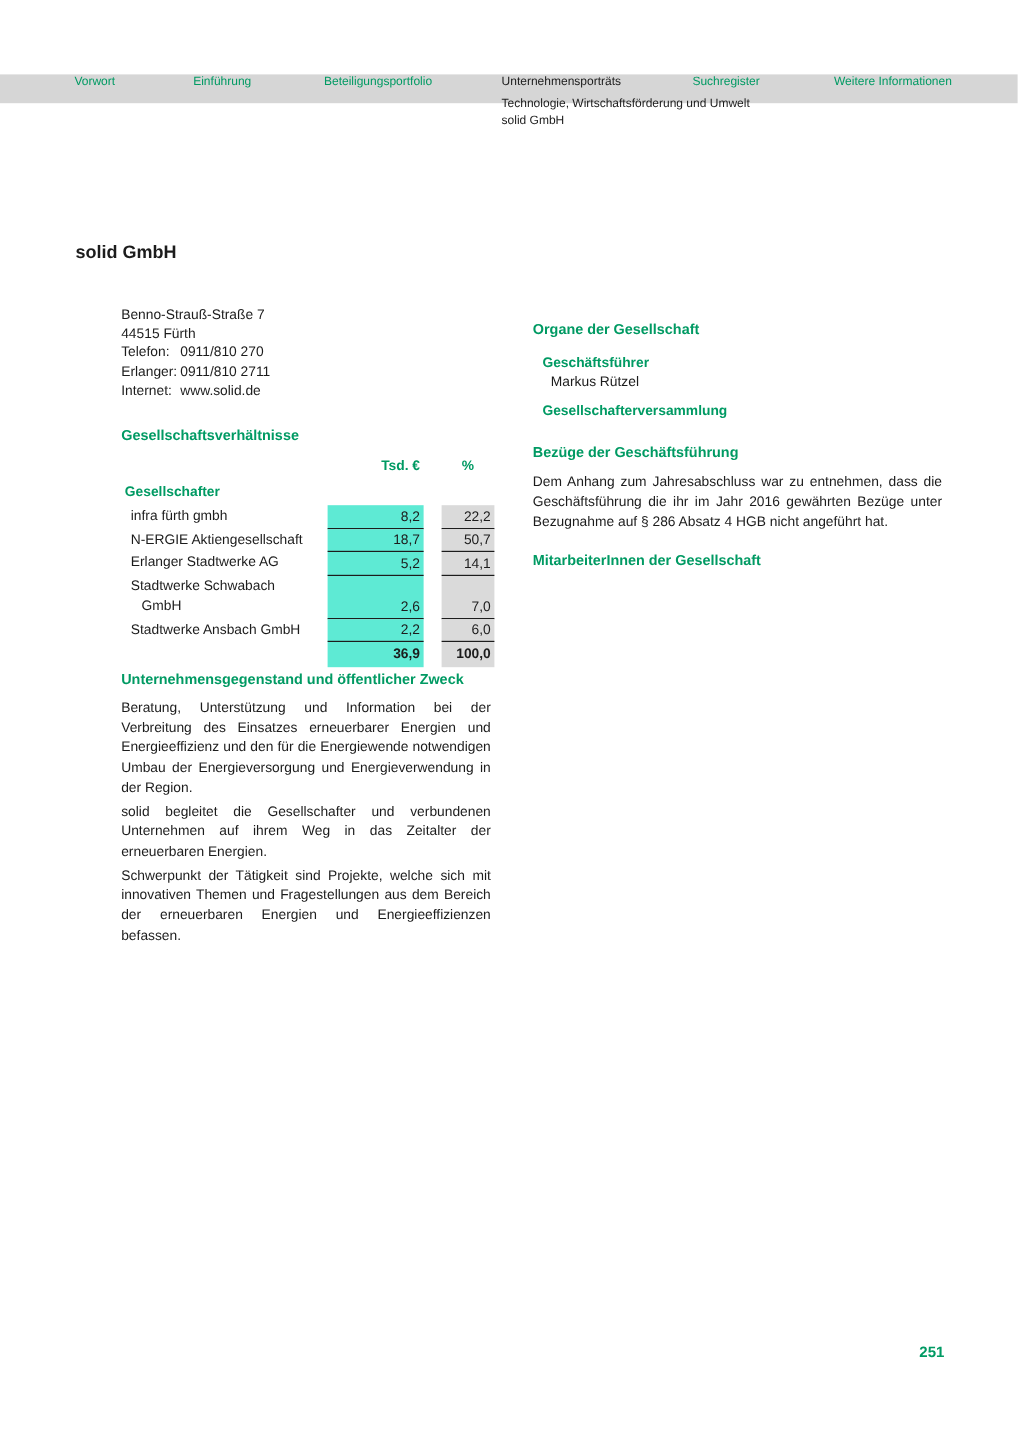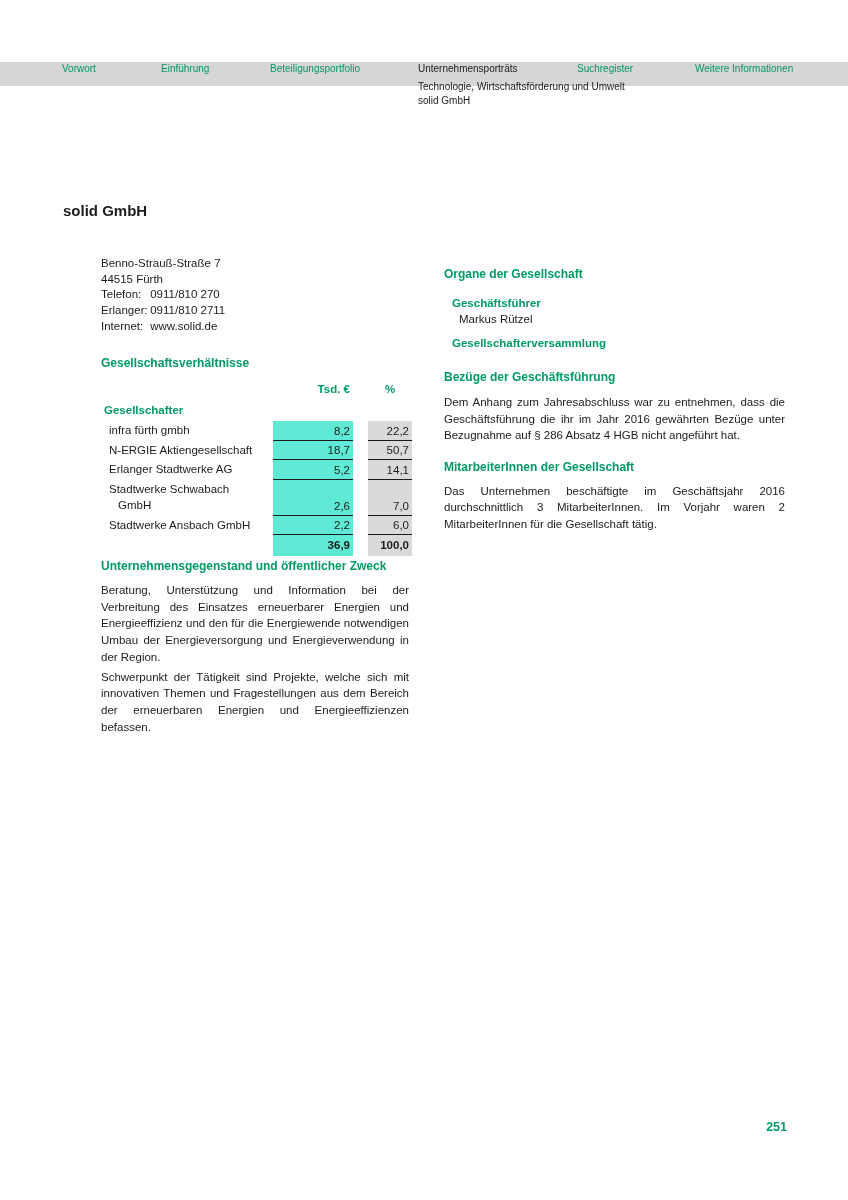--- a/index.html
+++ b/index.html
@@ -168,29 +168,29 @@
 
   <div></div>
   <div class="valcell c1 total">36,9</div>
   <div></div>
   <div class="valcell c2 total">100,0</div>
 </div>
 
 <div class="g-head abs-purpose-head">Unternehmensgegenstand und öffentlicher Zweck</div>
 <div class="purpose-paragraphs">
   <p class="body-text" lang="de">Beratung, Unterstützung und Information bei der Verbreitung des Einsatzes erneuerbarer Energien und Energieeffizienz und den für die Energiewende notwendigen Umbau der Energieversorgung und Energieverwendung in der Region.</p>
+  <p class="body-text" lang="de">solid begleitet die Gesellschafter und verbundenen Unternehmen auf ihrem Weg in das Zeitalter der erneuerbaren Energien.</p>
   <p class="body-text" lang="de">Schwerpunkt der Tätigkeit sind Projekte, welche sich mit innovativen Themen und Fragestellungen aus dem Bereich der erneuerbaren Energien und Energieeffizienzen befassen.</p>
 </div>
 
 <div class="right-col">
   <div class="g-head main">Organe der Gesellschaft</div>
   <div class="sub-head">Geschäftsführer</div>
   <div class="person-name">Markus Rützel</div>
   <div class="sub-head last">Gesellschafterversammlung</div>
 
   <div class="g-head sec">Bezüge der Geschäftsführung</div>
   <p class="body-text" lang="de">Dem Anhang zum Jahresabschluss war zu entnehmen, dass die Geschäftsführung die ihr im Jahr 2016 gewährten Bezüge unter Bezugnahme auf § 286 Absatz 4 HGB nicht angeführt hat.</p>
 
   <div class="g-head sec2">MitarbeiterInnen der Gesellschaft</div>
-  <p class="body-text" lang="de">Das Unternehmen beschäftigte im Geschäftsjahr 2016 durchschnittlich 3 MitarbeiterInnen. Im Vorjahr waren 2 MitarbeiterInnen für die Gesellschaft tätig.</p>
 </div>
 
 <div class="page-number">251</div>
 
 </body></html>

